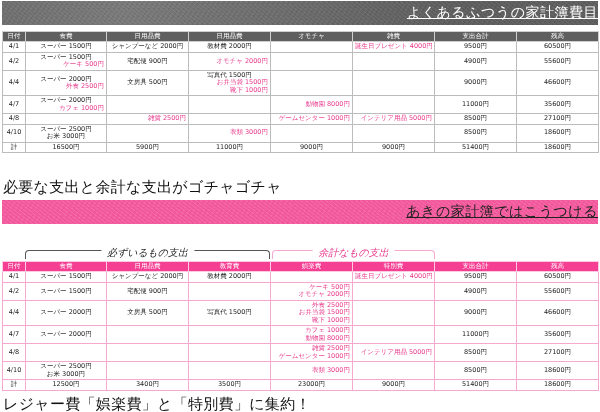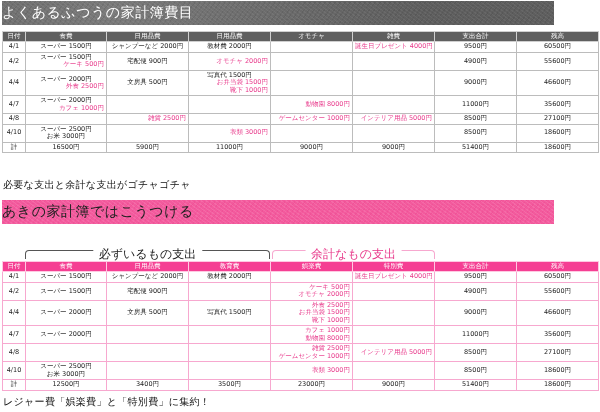--- a/index.html
+++ b/index.html
@@ -1,23 +1,23 @@
 <!DOCTYPE html>
 <html><head>
 <meta charset="utf-8">
 <style>
   * { box-sizing: border-box; margin: 0; padding: 0; }
   html, body { width: 600px; height: 412px; background: #ffffff; overflow: hidden; }
   body { font-family: "DejaVu Sans", "Liberation Sans", sans-serif; color: #222; position: relative; }
 
   .banner {
-    position: absolute; left: 2px; width: 552px; height: 24px;
-    display: flex; align-items: center; justify-content: flex-start;
+    position: absolute; left: 2px; width: 596px; height: 24px;
+    display: flex; align-items: center; justify-content: flex-end;
     font-family: "DejaVu Serif", "Liberation Serif", serif;
-    font-size: 14px; letter-spacing: 0.5px;
+    font-size: 14px; letter-spacing: 0.5px; text-decoration: underline;
   }
   .banner.gray {
     top: 1px; color: #ffffff;
     background: #6a6a6a;
     background-image:
       repeating-linear-gradient(37deg, rgba(255,255,255,0.06) 0 1px, transparent 1px 3px),
       repeating-linear-gradient(-53deg, rgba(0,0,0,0.08) 0 1px, transparent 1px 4px),
       radial-gradient(circle at 20% 40%, #7a7a7a, #5e5e5e 70%);
   }
   .banner.pink {
@@ -46,34 +46,34 @@
   #t1 td { border: 1px solid #bcbcbc; }
 
   
   #t2 { top: 261px; }
   #t2 th { background: #f53f93; border: 1px solid #ffc9e2; }
   #t2 td { border: 1px solid #f7a8cf; }
 
   .caption {
     position: absolute; left: 3px;
     font-family: "DejaVu Sans", "Liberation Sans", sans-serif;
-    font-size: 10px; color: #111; letter-spacing: 0.3px;
+    font-size: 15px; color: #111; letter-spacing: 0.3px;
   }
   #cap1 { top: 178px; }
   #cap2 { top: 395px; }
 
   .bracket {
     position: absolute; height: 9px; border-top: 1px solid; border-left: 1px solid; border-right: 1px solid;
     border-radius: 4px 4px 0 0;
   }
   #br-need { left: 25px; width: 245px; top: 250px; border-color: #555; }
   #br-extra { left: 272px; width: 163px; top: 250px; border-color: #f7a8cf; text-align: center; }
   .bracket-label {
     position: absolute; top: -5px; left: 50%; transform: translateX(-50%);
-    background: #fff; padding: 0 6px; font-size: 12px; white-space: nowrap;
+    background: #fff; padding: 0 6px; font-size: 10px; white-space: nowrap; font-style: italic;
   }
   #br-need .bracket-label { color: #222; }
   #br-extra .bracket-label { color: #e8388a; }
 </style>
 </head>
 <body>
 
 <div class="banner gray">
   <span>よくあるふつうの家計簿費目</span>
 </div>

